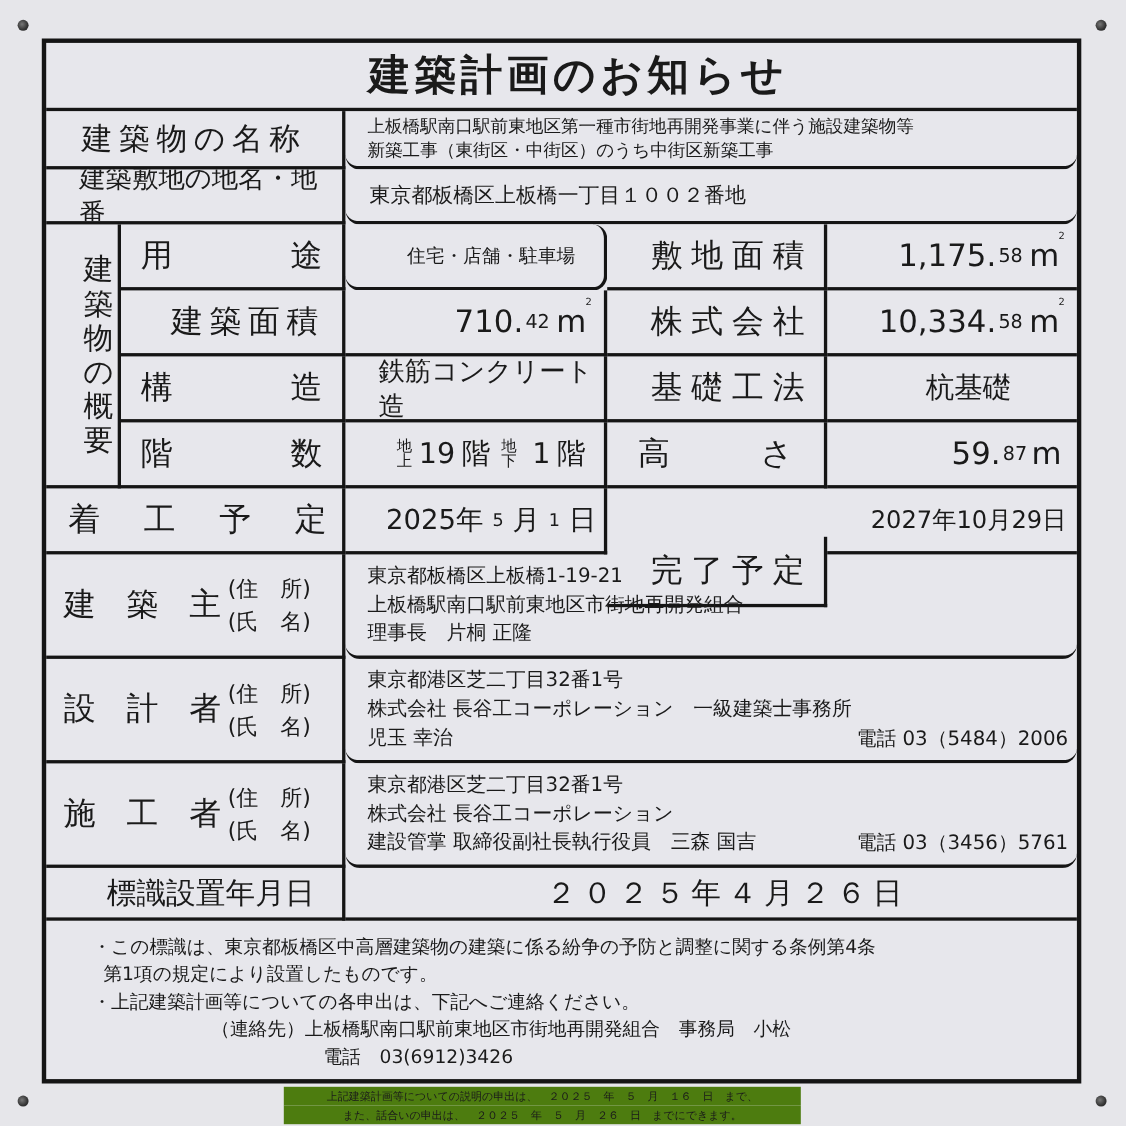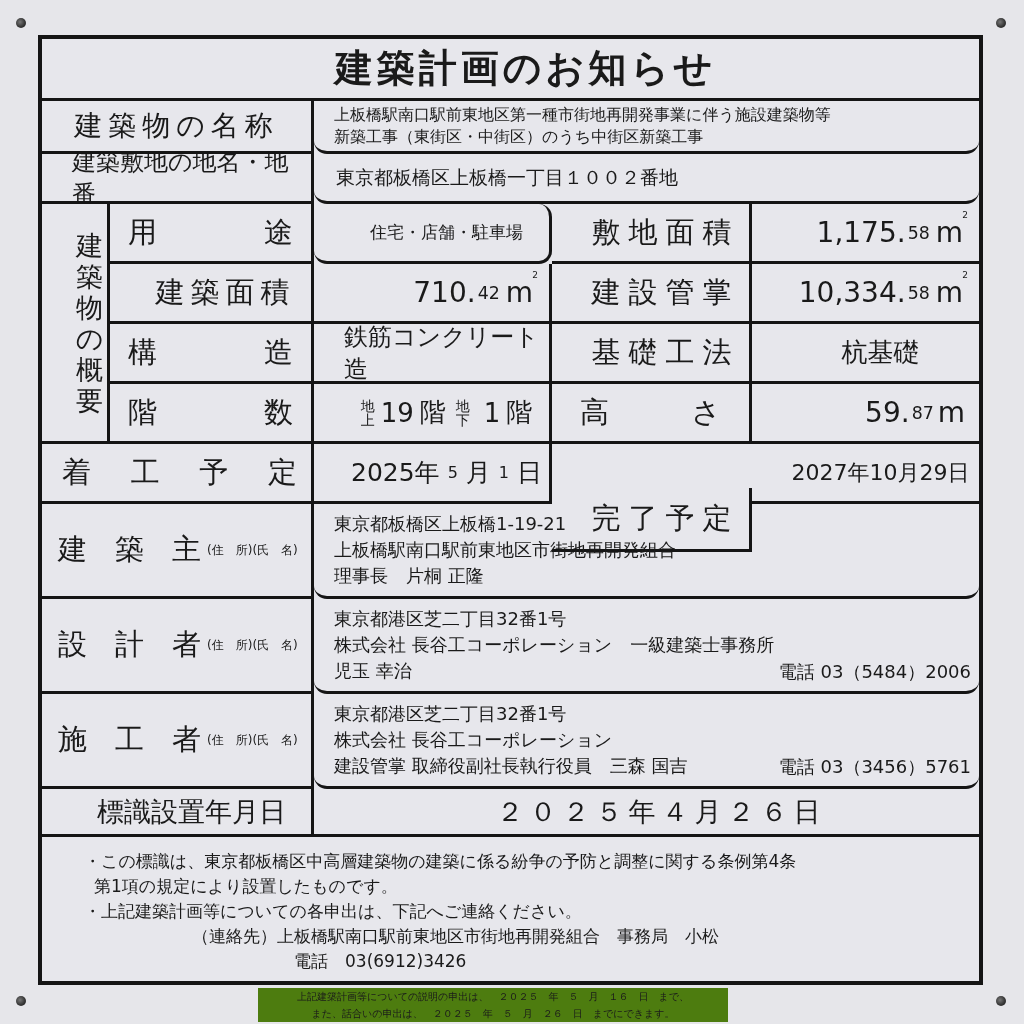--- a/index.html
+++ b/index.html
@@ -32,21 +32,21 @@
     justify-content: center;
     font-size: 38px; font-weight: bold; letter-spacing: 4px;
   }
   .lbl { font-size: 29px; }
   .lbl-spaced { justify-content: space-between; padding: 0 18px; }
   .val { font-size: 18px; border-radius: 13px; }
   .multi { flex-direction: column; align-items: flex-start; justify-content: center; padding-left: 20px; line-height: 26px; }
   .sup { font-size: 0.62em; vertical-align: 0.45em; margin-left: 2px; }
   .m2 { position: relative; margin-left: 6px; }
   .m2 .two { position: absolute; top: -6px; right: -5px; font-size: 9px; }
-  .sub-lbl { display: flex; flex-direction: row; font-size: 12px; line-height: 30px; margin-left: 6px; }
+  .sub-lbl { display: flex; flex-direction: column; font-size: 20px; line-height: 30px; margin-left: 6px; }
   .sub-lbl span { white-space: pre; }
   .stack { display: inline-flex; flex-direction: column; font-size: 14px; line-height: 14px; margin-right: 6px; }
   .tel-right { position: absolute; right: 8px; bottom: 6px; font-size: 18px; }
   .notes {
     position: absolute; left: 0; top: 798px; width: 937px; height: 136px;
     padding: 12px 0 0 42px; font-size: 17px; line-height: 25px;
   }
   .notes .contact { padding-left: 108px; }
   .notes .tel { padding-left: 210px; }
   .sticker {
@@ -96,21 +96,21 @@
       <span class="sup">58</span>
       <span class="m2"><span>m</span><span class="two">2</span></span>
   </div>
 
   <div class="cell lbl" style="left:68px;top:225px;width:204px;height:60px;justify-content:center;letter-spacing:6px;">建築面積</div>
   <div class="cell" style="left:272px;top:225px;width:238px;height:60px;justify-content:flex-end;padding-right:16px;font-size:28px;">
     <span>710.</span>
       <span class="sup">42</span>
       <span class="m2"><span>m</span><span class="two">2</span></span>
   </div>
-  <div class="cell lbl" style="left:510px;top:225px;width:200px;height:60px;justify-content:center;letter-spacing:8px;">建設管掌</div>
+  <div class="cell lbl" style="left:510px;top:225px;width:200px;height:60px;justify-content:center;letter-spacing:8px;">株式会社</div>
   <div class="cell" style="left:710px;top:225px;width:227px;height:60px;border-right:none;justify-content:flex-end;padding-right:16px;font-size:28px;">
     <span>10,334.</span>
       <span class="sup">58</span>
       <span class="m2"><span>m</span><span class="two">2</span></span>
   </div>
 
   <div class="cell lbl lbl-spaced" style="left:68px;top:285px;width:204px;height:60px;">
     <span>構</span>
     <span>造</span>
   </div>

